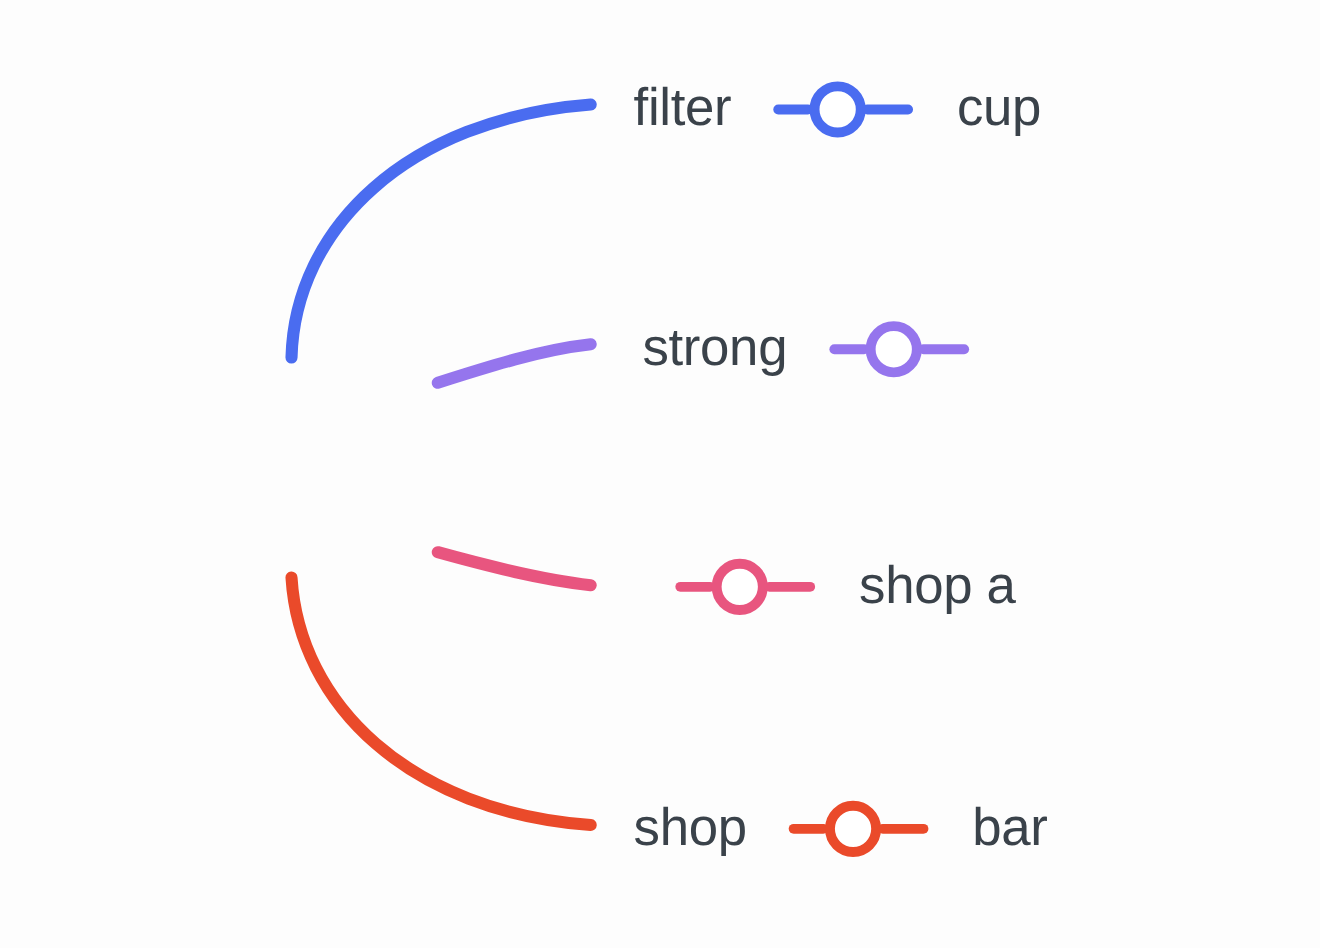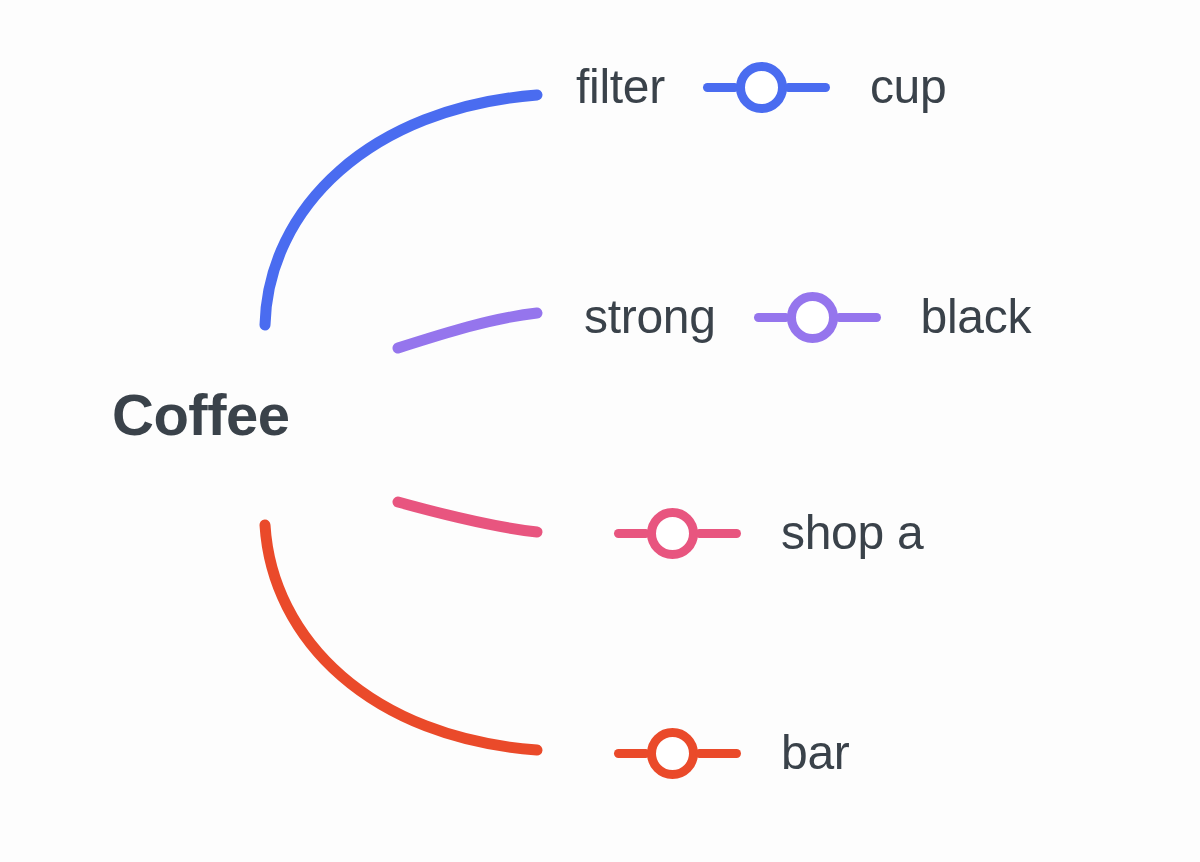--- a/index.html
+++ b/index.html
@@ -78,52 +78,51 @@
 
 <div id="stage">
 
   <svg id="edges" viewBox="0 0 1200 862" width="1200" height="862" aria-hidden="true">
     <path d="M 265 325 C 268 208 370 108 537 95" fill="none" stroke="#4a6cf0" stroke-width="11" stroke-linecap="round"></path>
     <path d="M 398 348 C 445 333 492 318 537 313" fill="none" stroke="#9575ed" stroke-width="11" stroke-linecap="round"></path>
     <path d="M 398 502 C 445 515 492 527 537 532" fill="none" stroke="#e8557f" stroke-width="11" stroke-linecap="round"></path>
     <path d="M 265 525 C 272 640 372 738 537 750" fill="none" stroke="#ea4a2a" stroke-width="11" stroke-linecap="round"></path>
   </svg>
 
-  <div class="root-label">Coffee</div>
 
-  <div class="assoc-row" style="left:576px; top:52px;">
+  <div class="assoc-row" style="left:576px; top:64px;">
     <span class="assoc-word">filter</span>
     <span class="connector" style="margin-left:38px; margin-right:40px;">
       <span class="conn-bar left" style="background:#4a6cf0;"></span>
       <span class="conn-ring" style="border-color:#4a6cf0;"></span>
       <span class="conn-bar right" style="background:#4a6cf0;"></span>
     </span>
     <span class="assoc-word">cup</span>
   </div>
 
   <div class="assoc-row" style="left:584px; top:282px;">
     <span class="assoc-word">strong</span>
     <span class="connector" style="margin-left:38px; margin-right:40px;">
       <span class="conn-bar left" style="background:#9575ed;"></span>
       <span class="conn-ring" style="border-color:#9575ed;"></span>
       <span class="conn-bar right" style="background:#9575ed;"></span>
     </span>
-    <span class="assoc-word">black</span>
   </div>
 
   <div class="assoc-row" style="left:576px; top:498px;">
     <span class="connector" style="margin-left:38px; margin-right:40px;">
       <span class="conn-bar left" style="background:#e8557f;"></span>
       <span class="conn-ring" style="border-color:#e8557f;"></span>
       <span class="conn-bar right" style="background:#e8557f;"></span>
     </span>
     <span class="assoc-word">shop a</span>
   </div>
 
   <div class="assoc-row" style="left:576px; top:718px;">
+    <span class="assoc-word">shop</span>
     <span class="connector" style="margin-left:38px; margin-right:40px;">
       <span class="conn-bar left" style="background:#ea4a2a;"></span>
       <span class="conn-ring" style="border-color:#ea4a2a;"></span>
       <span class="conn-bar right" style="background:#ea4a2a;"></span>
     </span>
     <span class="assoc-word">bar</span>
   </div>
 
 </div>
 

